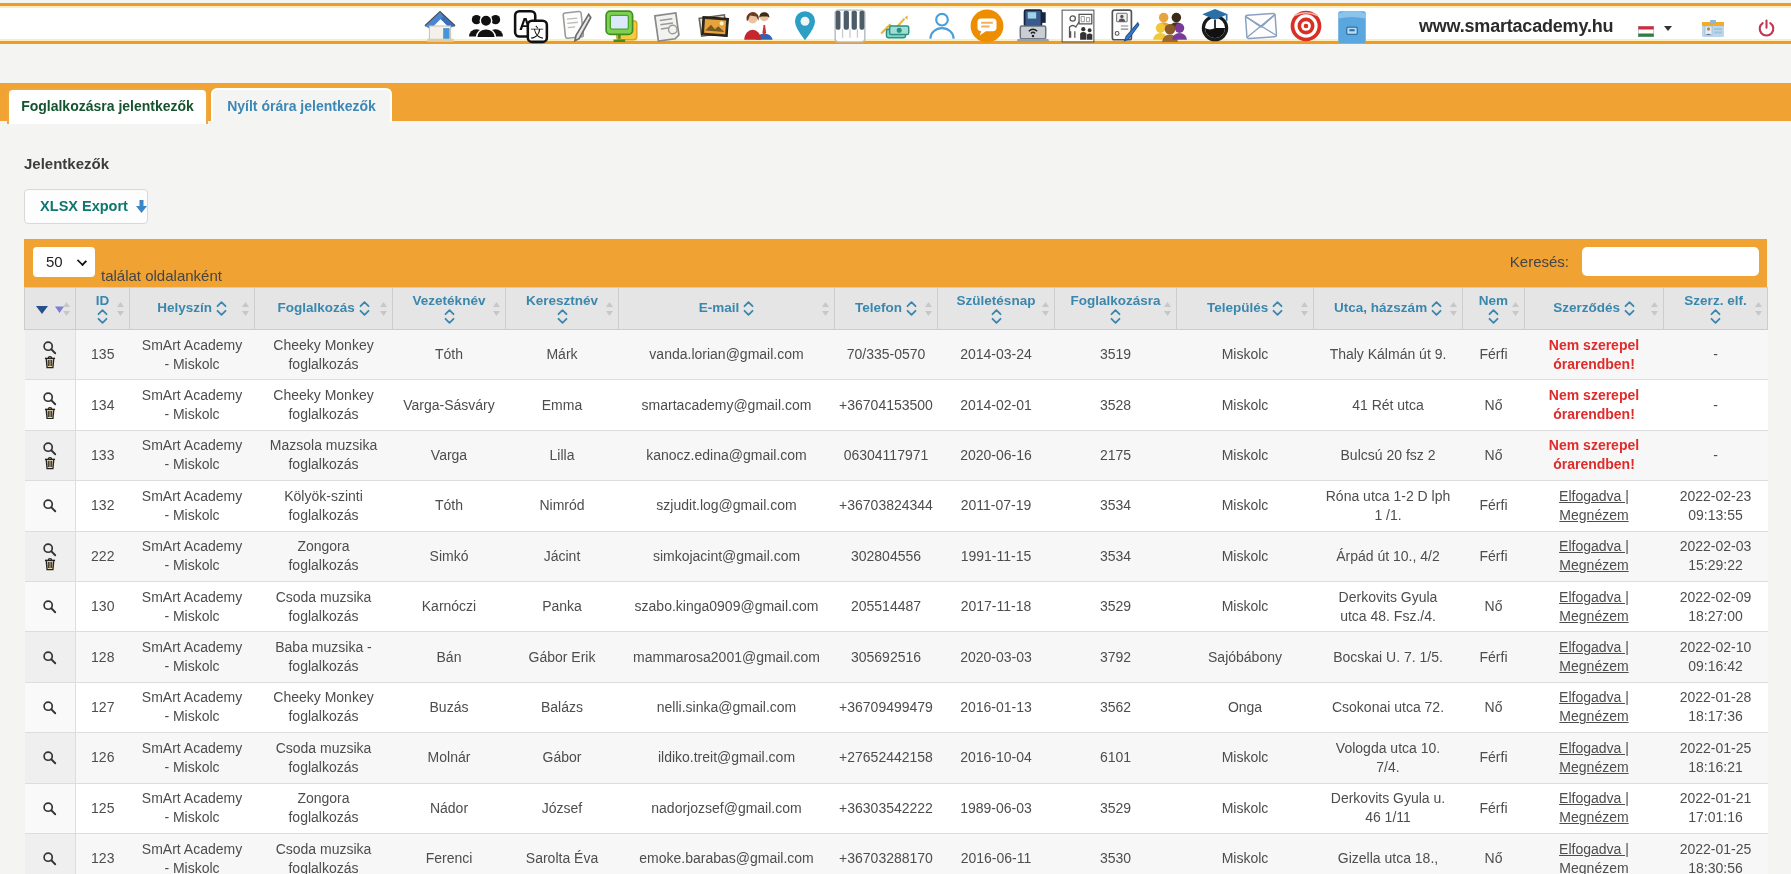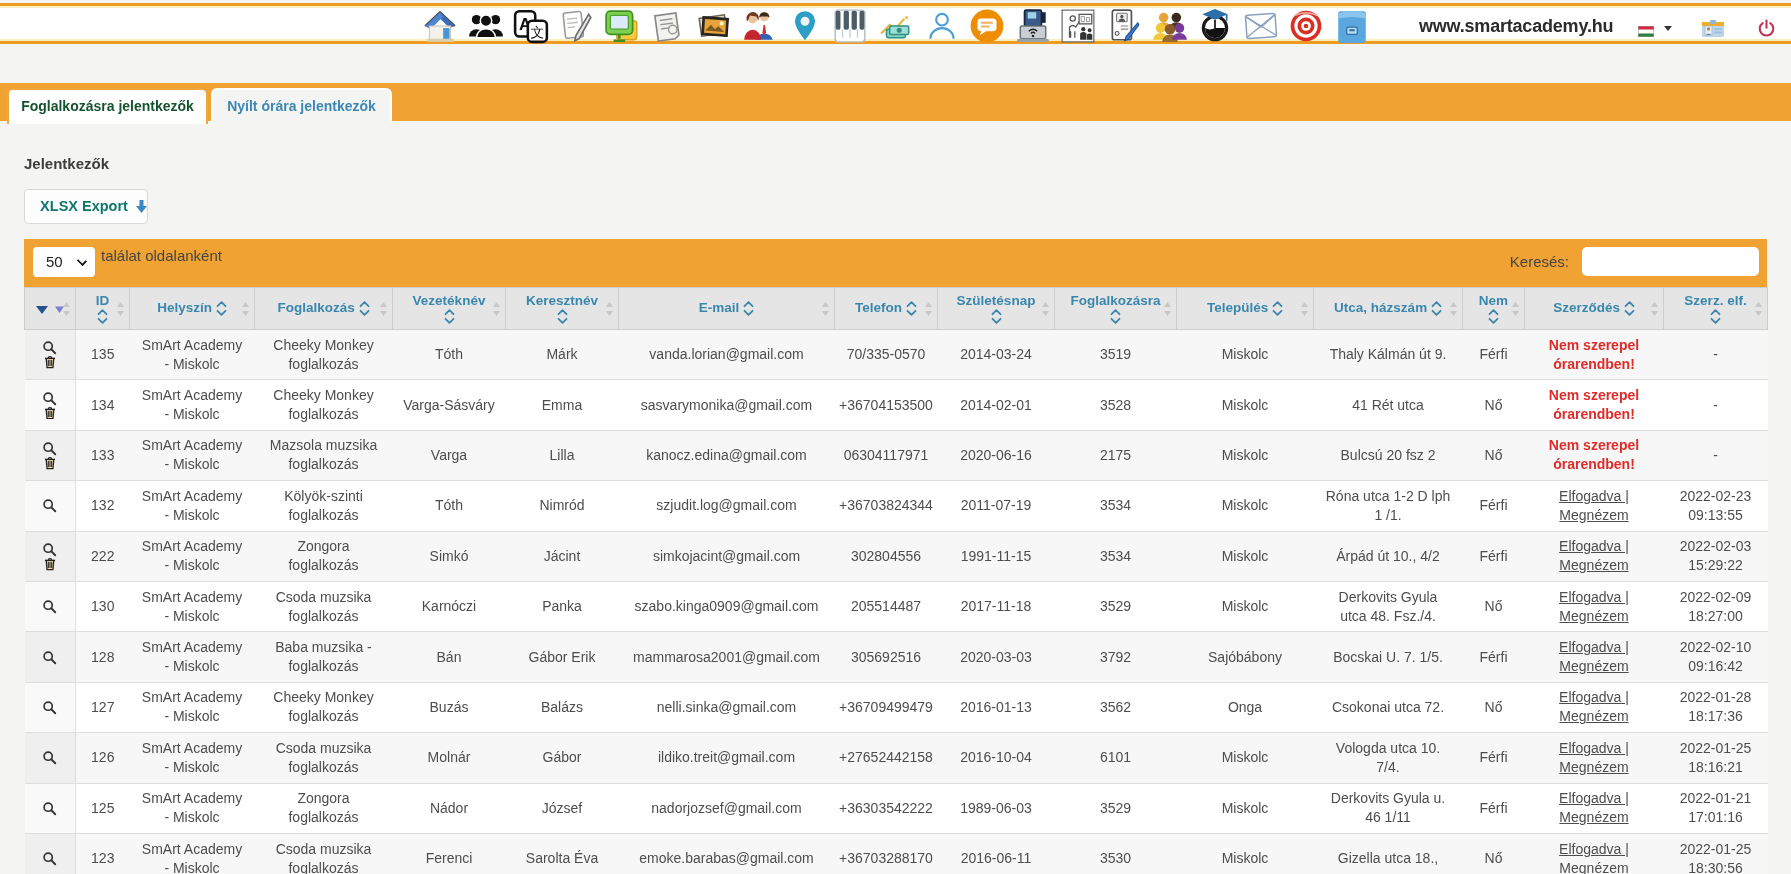--- a/index.html
+++ b/index.html
@@ -22,21 +22,21 @@
 .tabstrip { margin-top:39px; height:38px; background:#f0a232; position:relative; }
 .tab { position:absolute; top:5px; height:34px; border-radius:6px 6px 0 0; font-size:14px; font-weight:bold; text-align:center; line-height:32px; }
 .tab1 { left:7px; width:201px; background:#fff; border:2px solid #eda940; border-bottom:none; color:#14532d; height:36px;}
 .tab2 { left:211px; width:181px; background:#f4f4f3; border:2px solid #fff; border-bottom:none; color:#3b87b5; }
 
 .h1 { position:absolute; left:24px; top:155px; font-size:15px; font-weight:bold; color:#3d3d3d; }
 .btn-export { position:absolute; left:24px; top:189px; width:124px; height:35px; background:#fdfdfd; border:1px solid #d8d8d8; border-radius:4px; color:#0f766e; font-weight:bold; font-size:14.5px; text-align:right; line-height:33px; }
 .toolbar { position:absolute; left:24px; top:239px; width:1743px; height:48px; background:#f0a232; }
 .sel { position:absolute; left:9px; top:8px; width:62px; height:30px; background:#fff; border-radius:4px; font-size:15px; color:#222; line-height:30px; padding-left:13px; }
 .sel .chev { position:absolute; right:9px; top:10px; width:8px; height:8px; border-right:2.5px solid #111; border-bottom:2.5px solid #111; transform:rotate(45deg) scaleY(0.8); }
-.lab1 { position:absolute; left:77px; top:8px; font-size:15px; color:#454545; }
+.lab1 { position:absolute; left:77px; top:28px; font-size:15px; color:#454545; }
 .lab2 { position:absolute; right:198px; top:14px; font-size:15px; color:#454545; }
 .search { position:absolute; right:8px; top:8px; width:177px; height:29px; background:#fff; border-radius:5px; }
 
 table { position:absolute; left:24px; top:287px; width:1743px; border-collapse:collapse; table-layout:fixed; }
 th { background:#e5e5e5; border:1px solid #cdcdcd; color:#3a87ad; font-size:13.5px; font-weight:bold; text-align:center; vertical-align:middle; height:42px; position:relative; padding:2px; line-height:15px; }
 td { font-size:14px; color:#4d4d4d; text-align:center; vertical-align:middle; height:50.4px; border-top:1px solid #ddd; padding:2px; line-height:19px; }
 tr.odd td { background:#f7f7f7; }
 tr.even td { background:#fff; }
 tr.odd td.act { background:#efefef; }
 tr.even td.act { background:#f9f9f9; }
@@ -451,21 +451,21 @@
             <path d="M5 6 v7 M7 6 v7 M9 6 v7" stroke="#222" stroke-width="1.2"></path>
             <path d="M1 4 h12" stroke="#222" stroke-width="1.7"></path>
             <path d="M5 4 q0-2.2 2-2.2 q2 0 2 2.2" fill="none" stroke="#222" stroke-width="1.5"></path>
           </svg>
         </td>
 <td>134</td>
 <td>SmArt Academy<br>- Miskolc</td>
 <td>Cheeky Monkey<br>foglalkozás</td>
 <td>Varga-Sásváry</td>
 <td>Emma</td>
-<td>sasvarymonika@gmail.com</td>
+<td>smartacademy@gmail.com</td>
 <td>+36704153500</td>
 <td>2014-02-01</td>
 <td>3528</td>
 <td>Miskolc</td>
 <td>41 Rét utca</td>
 <td>Nő</td>
 <td><span class="red">Nem szerepel órarendben!</span></td>
 <td>-</td>
 </tr>
 <tr class="odd">

